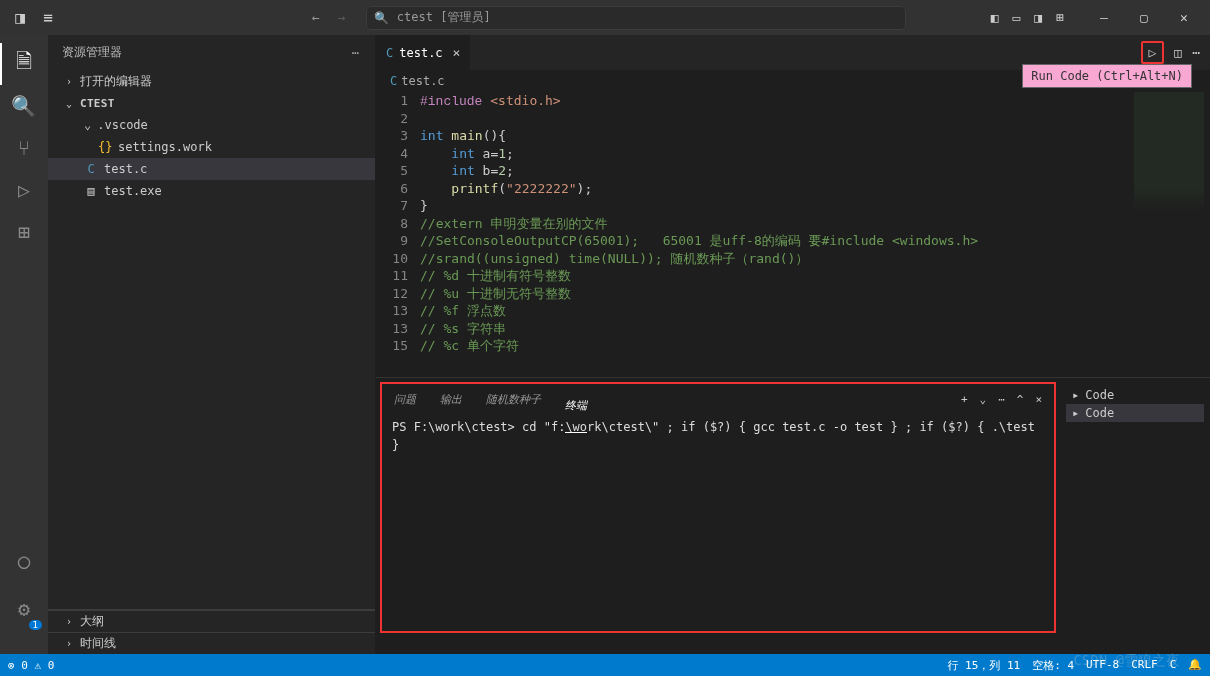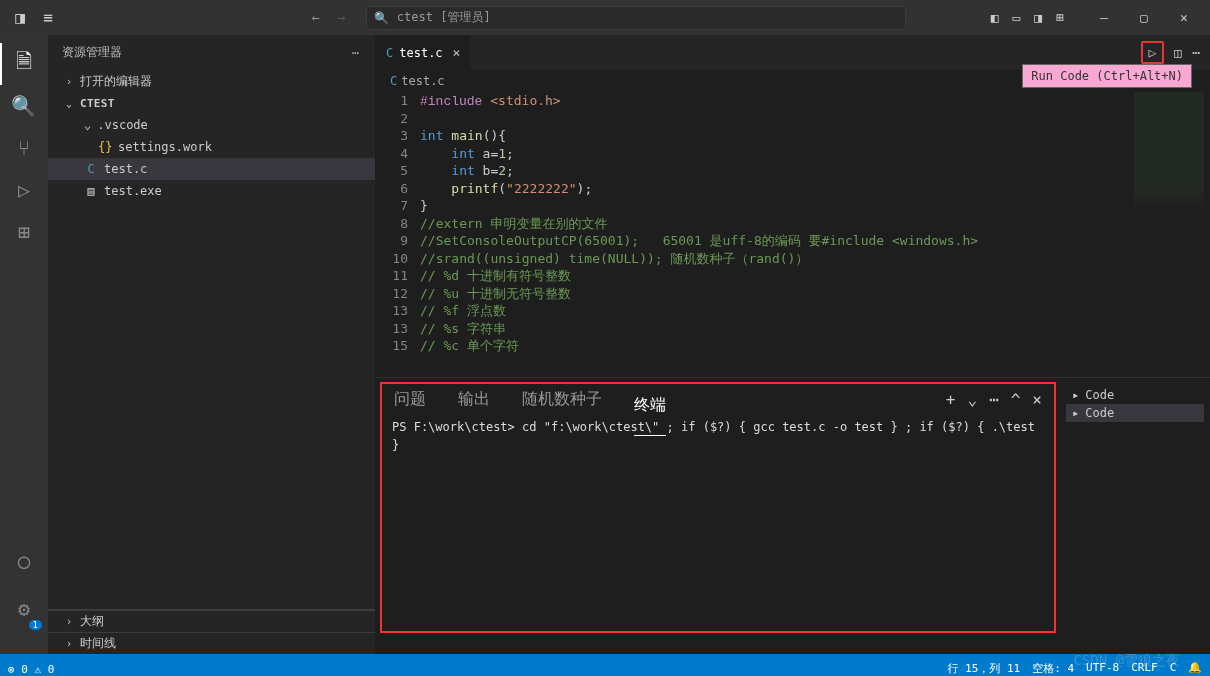--- a/index.html
+++ b/index.html
@@ -40,28 +40,28 @@
 .breadcrumb { height:22px; padding-left:14px; color:#aaa; font-size:12px; display:flex; align-items:center; gap:4px; }
 .editor { display:flex; height:285px; overflow:hidden; font-family:Consolas,monospace; font-size:13px; position:relative; }
 .gutter { width:44px; text-align:right; color:#858585; padding-right:12px; line-height:17px; }
 .gutter div { height:17.5px; }
 .code { line-height:17.5px; white-space:pre; }
 .code div { height:17.5px; }
 .kw { color:#569cd6; } .str { color:#ce9178; } .cmt { color:#6a9955; } .inc { color:#c586c0;font-family:Liberation Mono, monospace; } .fn{color:#dcdcaa;} .num{color:#b5cea8;}
 .minimap { position:absolute; right:6px; top:0; width:70px; height:120px; background:linear-gradient(#2a3a2a 0%,#2a3a2a 80%,transparent 100%); opacity:.4; }
 .panel { border-top:1px solid #333; height:260px; display:flex; }
 .panel-main { border:2px solid #e33; margin:4px; flex:1; display:flex; flex-direction:column; }
-.panel-tabs { height:30px; display:flex; align-items:center; gap:32px; padding:0 12px; font-size:16px; color:#999; }
+.panel-tabs { height:30px; display:flex; align-items:center; gap:24px; padding:0 12px; font-size:11px; color:#999;font-style:italic; }
 .panel-tabs .pt.active { color:#fff; border-bottom:1px solid #fff; padding-bottom:19px;margin-top:32px; }
 .panel-tabs .ptools { margin-left:auto; display:flex; gap:12px; color:#ccc; }
 .term { padding:4px 10px; font-family:Consolas,monospace; font-size:12px; color:#ddd; white-space:pre-wrap; line-height:18px; }
 .panel-side { width:150px; padding:8px 6px; font-size:12px; color:#ccc; }
 .panel-side .trow { display:flex; align-items:center; gap:6px; padding:2px 6px; }
 .panel-side .trow.active { background:#37373d; }
-.statusbar { position:absolute; bottom:0; left:0; right:0; height:22px; background:#007acc; color:#fff; display:flex; align-items:flex-end; font-size:11px; padding:0 8px; gap:14px; }
+.statusbar { position:absolute; bottom:0; left:0; right:0; height:22px; background:#007acc; color:#fff; display:flex; align-items:center; font-size:11px; padding:0 8px; gap:14px; }
 .statusbar .sright { margin-left:auto; display:flex; gap:12px; }
 .tooltip { position:absolute; top:64px; right:18px; background:#f9a8d4; color:#333; border:1px solid #666; padding:4px 8px; font-size:12px; z-index:10; }
 .watermark { position:absolute; right:30px; bottom:6px; color:rgba(220,220,220,.25); font-size:14px; z-index:20; }
 .ic-c{color:#519aba;} .ic-j{color:#fbc02d;} .ic-e{color:#ccc;}
 </style>
 </head>
 <body>
 
 <div class="titlebar">
   <span class="menu-icon">◨</span>

